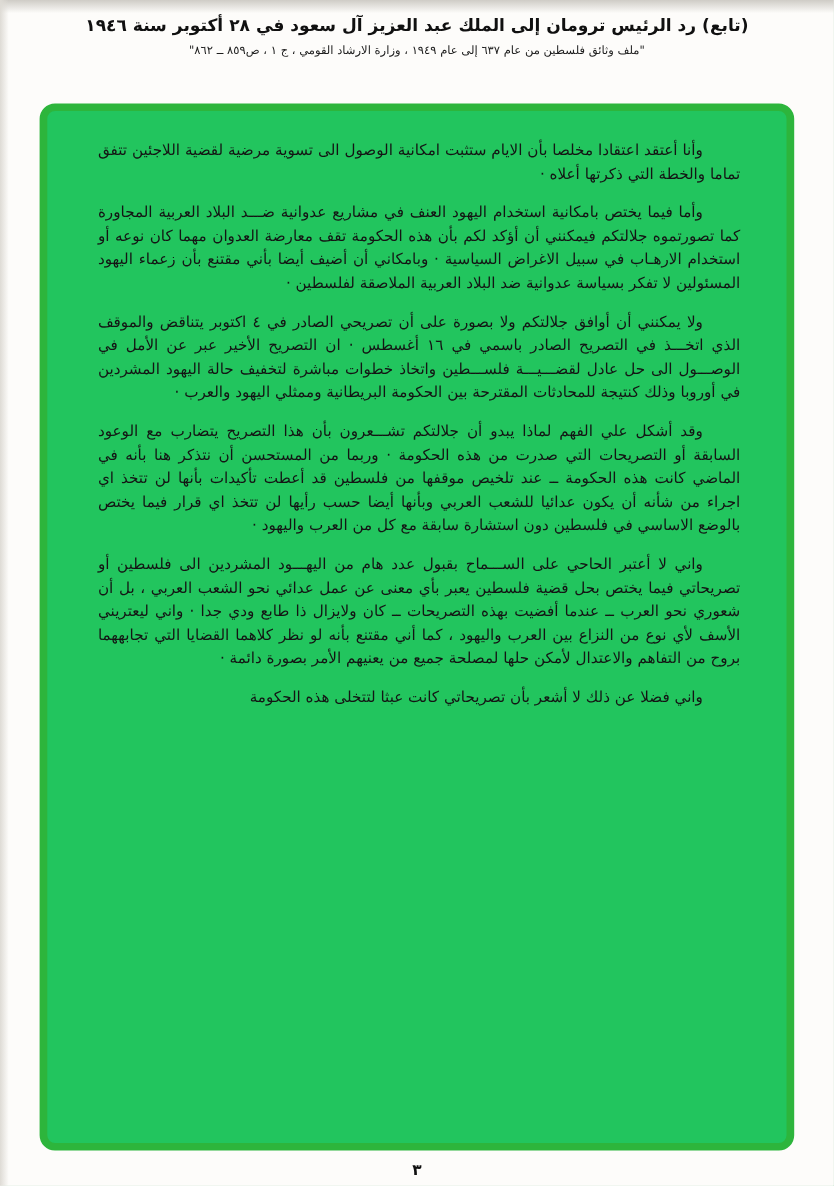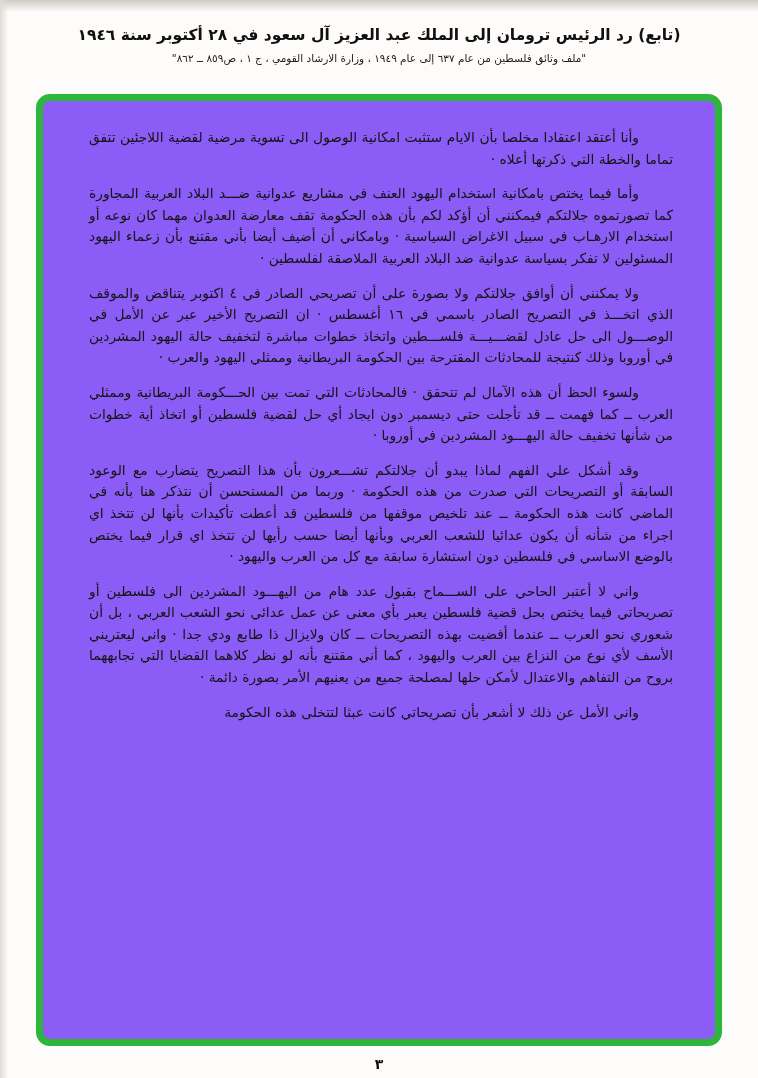--- a/index.html
+++ b/index.html
@@ -33,21 +33,21 @@
     content: "";
     position: absolute;
     top: 0; bottom: 0; left: 0;
     width: 8px;
     background: linear-gradient(to right, #dedbd5, rgba(253,252,250,0));
     pointer-events: none;
   }
   .header {
     direction: rtl;
     text-align: center;
-    padding-top: 26px;
+    padding-top: 14px;
     position: relative;
     z-index: 2;
   }
   .title {
     font-size: 15.5px;
     font-weight: bold;
     letter-spacing: 0.2px;
     color: #101010;
     margin: 0;
   }
@@ -58,21 +58,21 @@
   }
   .frame {
     position: absolute;
     left: 36px;
     top: 94px;
     width: 686px;
     height: 952px;
     border: 7px solid #2db53c;
     border-radius: 14px;
     box-sizing: border-box;
-    background: #8b5cf6;
+    background: #22c55e;
     z-index: 1;
   }
   .body-text {
     direction: rtl;
     text-align: justify;
     padding: 26px 42px 8px 46px;
     font-size: 13.8px;
     line-height: 21.6px;
     color: #141414;
   }
@@ -99,22 +99,21 @@
   <div class="header">
     <h1 class="title">(تابع) رد الرئيس ترومان إلى الملك عبد العزيز آل سعود في ٢٨ أكتوبر سنة ١٩٤٦</h1>
     <div class="subtitle">"ملف وثائق فلسطين من عام ٦٣٧ إلى عام ١٩٤٩ ، وزارة الارشاد القومي ، ج ١ ، ص٨٥٩ ــ ٨٦٢"</div>
   </div>
 
   <div class="frame">
     <div class="body-text">
       <p class="para">وأنا أعتقد اعتقادا مخلصا بأن الايام ستثبت امكانية الوصول الى تسوية مرضية لقضية اللاجئين تتفق تماما والخطة التي ذكرتها أعلاه ·</p>
       <p class="para">وأما فيما يختص بامكانية استخدام اليهود العنف في مشاريع عدوانية ضـــد البلاد العربية المجاورة كما تصورتموه جلالتكم فيمكنني أن أؤكد لكم بأن هذه الحكومة تقف معارضة العدوان مهما كان نوعه أو استخدام الارهـاب في سبيل الاغراض السياسية · وبامكاني أن أضيف أيضا بأني مقتنع بأن زعماء اليهود المسئولين لا تفكر بسياسة عدوانية ضد البلاد العربية الملاصقة لفلسطين ·</p>
       <p class="para">ولا يمكنني أن أوافق جلالتكم ولا بصورة على أن تصريحي الصادر في ٤ اكتوبر يتناقض والموقف الذي اتخـــذ في التصريح الصادر باسمي في ١٦ أغسطس · ان التصريح الأخير عبر عن الأمل في الوصـــول الى حل عادل لقضـــيـــة فلســـطين واتخاذ خطوات مباشرة لتخفيف حالة اليهود المشردين في أوروبا وذلك كنتيجة للمحادثات المقترحة بين الحكومة البريطانية وممثلي اليهود والعرب ·</p>
-      <p class="para">ولسوء الحظ أن هذه الآمال لم تتحقق · فالمحادثات التي تمت بين الحـــكومة البريطانية وممثلي العرب ــ كما فهمت ــ قد تأجلت حتى ديسمبر دون ايجاد أي حل لقضية فلسطين أو اتخاذ أية خطوات من شأنها تخفيف حالة اليهـــود المشردين في أوروبا ·</p>
       <p class="para">وقد أشكل علي الفهم لماذا يبدو أن جلالتكم تشـــعرون بأن هذا التصريح يتضارب مع الوعود السابقة أو التصريحات التي صدرت من هذه الحكومة · وربما من المستحسن أن نتذكر هنا بأنه في الماضي كانت هذه الحكومة ــ عند تلخيص موقفها من فلسطين قد أعطت تأكيدات بأنها لن تتخذ اي اجراء من شأنه أن يكون عدائيا للشعب العربي وبأنها أيضا حسب رأيها لن تتخذ اي قرار فيما يختص بالوضع الاساسي في فلسطين دون استشارة سابقة مع كل من العرب واليهود ·</p>
       <p class="para">واني لا أعتبر الحاحي على الســـماح بقبول عدد هام من اليهـــود المشردين الى فلسطين أو تصريحاتي فيما يختص بحل قضية فلسطين يعبر بأي معنى عن عمل عدائي نحو الشعب العربي ، بل أن شعوري نحو العرب ــ عندما أفضيت بهذه التصريحات ــ كان ولايزال ذا طابع ودي جدا · واني ليعتريني الأسف لأي نوع من النزاع بين العرب واليهود ، كما أني مقتنع بأنه لو نظر كلاهما القضايا التي تجابههما بروح من التفاهم والاعتدال لأمكن حلها لمصلحة جميع من يعنيهم الأمر بصورة دائمة ·</p>
-      <p class="para">واني الأمل عن ذلك لا أشعر بأن تصريحاتي كانت عبثا لتتخلى هذه الحكومة</p>
+      <p class="para">واني فضلا عن ذلك لا أشعر بأن تصريحاتي كانت عبثا لتتخلى هذه الحكومة</p>
     </div>
   </div>
 
   <div class="pagenum">٣</div>
 
 </div>
 
 </body></html>

